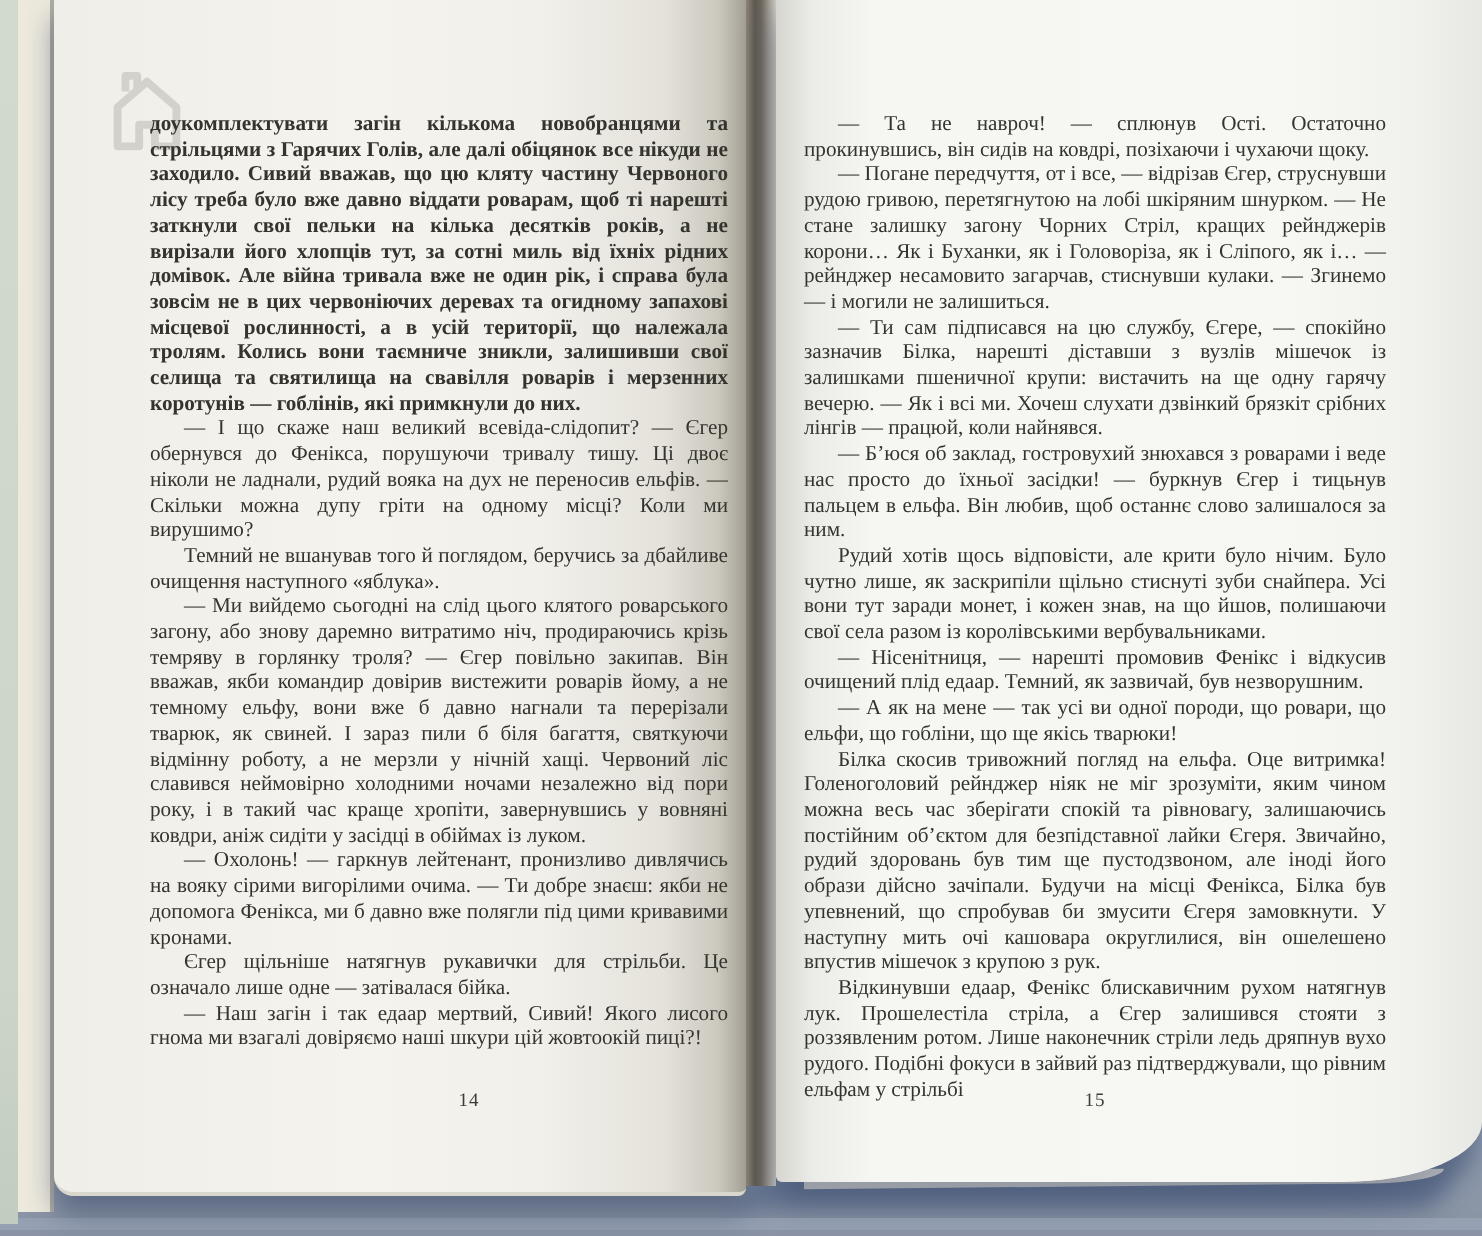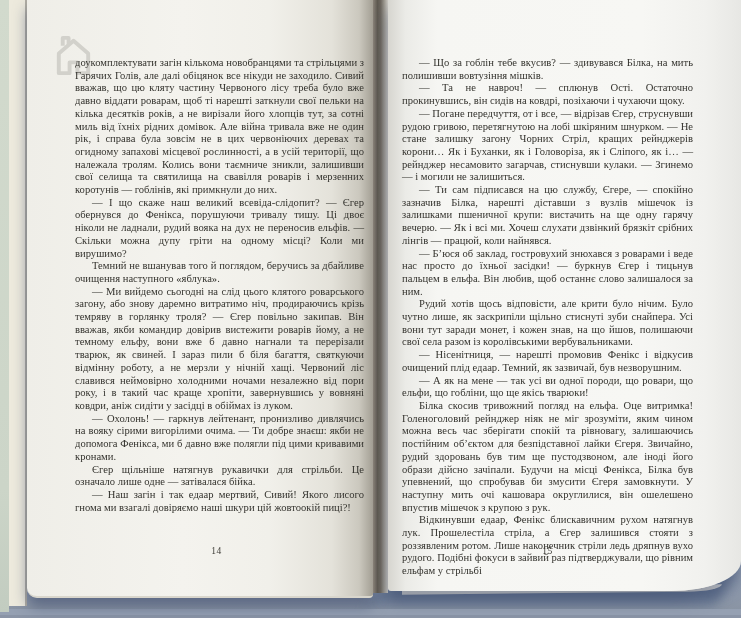--- a/index.html
+++ b/index.html
@@ -46,26 +46,26 @@
 
   .home-wm{position:absolute;left:50px;top:33px;width:47px;height:47px;opacity:.95;}
 
   .text-block{position:absolute;top:57px;}
   .text-left{left:75px;width:289px;}
   .text-right{left:402px;width:291px;}
   .para{
     margin:0;font-size:10.6px;line-height:12.7px;text-align:justify;
     text-indent:17px;color:#34332e;
   }
-  .para.no-indent{text-indent:0;}
+  .para.no-indent{text-indent:0;font-weight:bold;}
   .pagenum{
     position:absolute;top:546px;font-size:9.5px;color:#3c3b35;
     text-align:center;letter-spacing:.5px;
   }
-  .pagenum-left{left:72px;width:289px;}
+  .pagenum-left{left:90px;width:289px;}
   .pagenum-right{left:402px;width:291px;}
 </style>
 </head>
 <body>
 
 <div class="canvas">
 
   <div class="book-shadow"></div>
   <div class="table-bottom-strip"></div>
   <div class="table-bottom-line"></div>
@@ -89,21 +89,20 @@
       <p class="para no-indent">доукомплектувати загін кількома новобранцями та стрільцями з Гарячих Голів, але далі обіцянок все нікуди не заходило. Сивий вважав, що цю кляту частину Червоного лісу треба було вже давно віддати роварам, щоб ті нарешті заткнули свої пельки на кілька десятків років, а не вирізали його хлопців тут, за сотні миль від їхніх рідних домівок. Але війна тривала вже не один рік, і справа була зовсім не в цих червоніючих деревах та огидному запахові місцевої рослинності, а в усій території, що належала тролям. Колись вони таємниче зникли, залишивши свої селища та святилища на свавілля роварів і мерзенних коротунів — гоблінів, які примкнули до них.</p>
       <p class="para">— І що скаже наш великий всевіда-слідопит? — Єгер обернувся до Фенікса, порушуючи тривалу тишу. Ці двоє ніколи не ладнали, рудий вояка на дух не переносив ельфів. — Скільки можна дупу гріти на одному місці? Коли ми вирушимо?</p>
       <p class="para">Темний не вшанував того й поглядом, беручись за дбайливе очищення наступного «яблука».</p>
       <p class="para">— Ми вийдемо сьогодні на слід цього клятого роварського загону, або знову даремно витратимо ніч, продираючись крізь темряву в горлянку троля? — Єгер повільно закипав. Він вважав, якби командир довірив вистежити роварів йому, а не темному ельфу, вони вже б давно нагнали та перерізали тварюк, як свиней. І зараз пили б біля багаття, святкуючи відмінну роботу, а не мерзли у нічній хащі. Червоний ліс славився неймовірно холодними ночами незалежно від пори року, і в такий час краще хропіти, завернувшись у вовняні ковдри, аніж сидіти у засідці в обіймах із луком.</p>
       <p class="para">— Охолонь! — гаркнув лейтенант, пронизливо дивлячись на вояку сірими вигорілими очима. — Ти добре знаєш: якби не допомога Фенікса, ми б давно вже полягли під цими кривавими кронами.</p>
       <p class="para">Єгер щільніше натягнув рукавички для стрільби. Це означало лише одне — затівалася бійка.</p>
       <p class="para">— Наш загін і так едаар мертвий, Сивий! Якого лисого гнома ми взагалі довіряємо наші шкури цій жовтоокій пиці?!</p>
     </div>
 
   <div class="text-block text-right">
-      <p class="para">— Що за гоблін тебе вкусив? — здивувався Білка, на мить полишивши вовтузіння мішків.</p>
       <p class="para">— Та не навроч! — сплюнув Ості. Остаточно прокинувшись, він сидів на ковдрі, позіхаючи і чухаючи щоку.</p>
       <p class="para">— Погане передчуття, от і все, — відрізав Єгер, струснувши рудою гривою, перетягнутою на лобі шкіряним шнурком. — Не стане залишку загону Чорних Стріл, кращих рейнджерів корони… Як і Буханки, як і Головоріза, як і Сліпого, як і… — рейнджер несамовито загарчав, стиснувши кулаки. — Згинемо — і могили не залишиться.</p>
       <p class="para">— Ти сам підписався на цю службу, Єгере, — спокійно зазначив Білка, нарешті діставши з вузлів мішечок із залишками пшеничної крупи: вистачить на ще одну гарячу вечерю. — Як і всі ми. Хочеш слухати дзвінкий брязкіт срібних лінгів — працюй, коли найнявся.</p>
       <p class="para">— Б’юся об заклад, гостровухий знюхався з роварами і веде нас просто до їхньої засідки! — буркнув Єгер і тицьнув пальцем в ельфа. Він любив, щоб останнє слово залишалося за ним.</p>
       <p class="para">Рудий хотів щось відповісти, але крити було нічим. Було чутно лише, як заскрипіли щільно стиснуті зуби снайпера. Усі вони тут заради монет, і кожен знав, на що йшов, полишаючи свої села разом із королівськими вербувальниками.</p>
       <p class="para">— Нісенітниця, — нарешті промовив Фенікс і відкусив очищений плід едаар. Темний, як зазвичай, був незворушним.</p>
       <p class="para">— А як на мене — так усі ви одної породи, що ровари, що ельфи, що гобліни, що ще якісь тварюки!</p>
       <p class="para">Білка скосив тривожний погляд на ельфа. Оце витримка! Голеноголовий рейнджер ніяк не міг зрозуміти, яким чином можна весь час зберігати спокій та рівновагу, залишаючись постійним об’єктом для безпідставної лайки Єгеря. Звичайно, рудий здоровань був тим ще пустодзвоном, але іноді його образи дійсно зачіпали. Будучи на місці Фенікса, Білка був упевнений, що спробував би змусити Єгеря замовкнути. У наступну мить очі кашовара округлилися, він ошелешено впустив мішечок з крупою з рук.</p>
       <p class="para">Відкинувши едаар, Фенікс блискавичним рухом натягнув лук. Прошелестіла стріла, а Єгер залишився стояти з роззявленим ротом. Лише наконечник стріли ледь дряпнув вухо рудого. Подібні фокуси в зайвий раз підтверджували, що рівним ельфам у стрільбі</p>
     </div>

